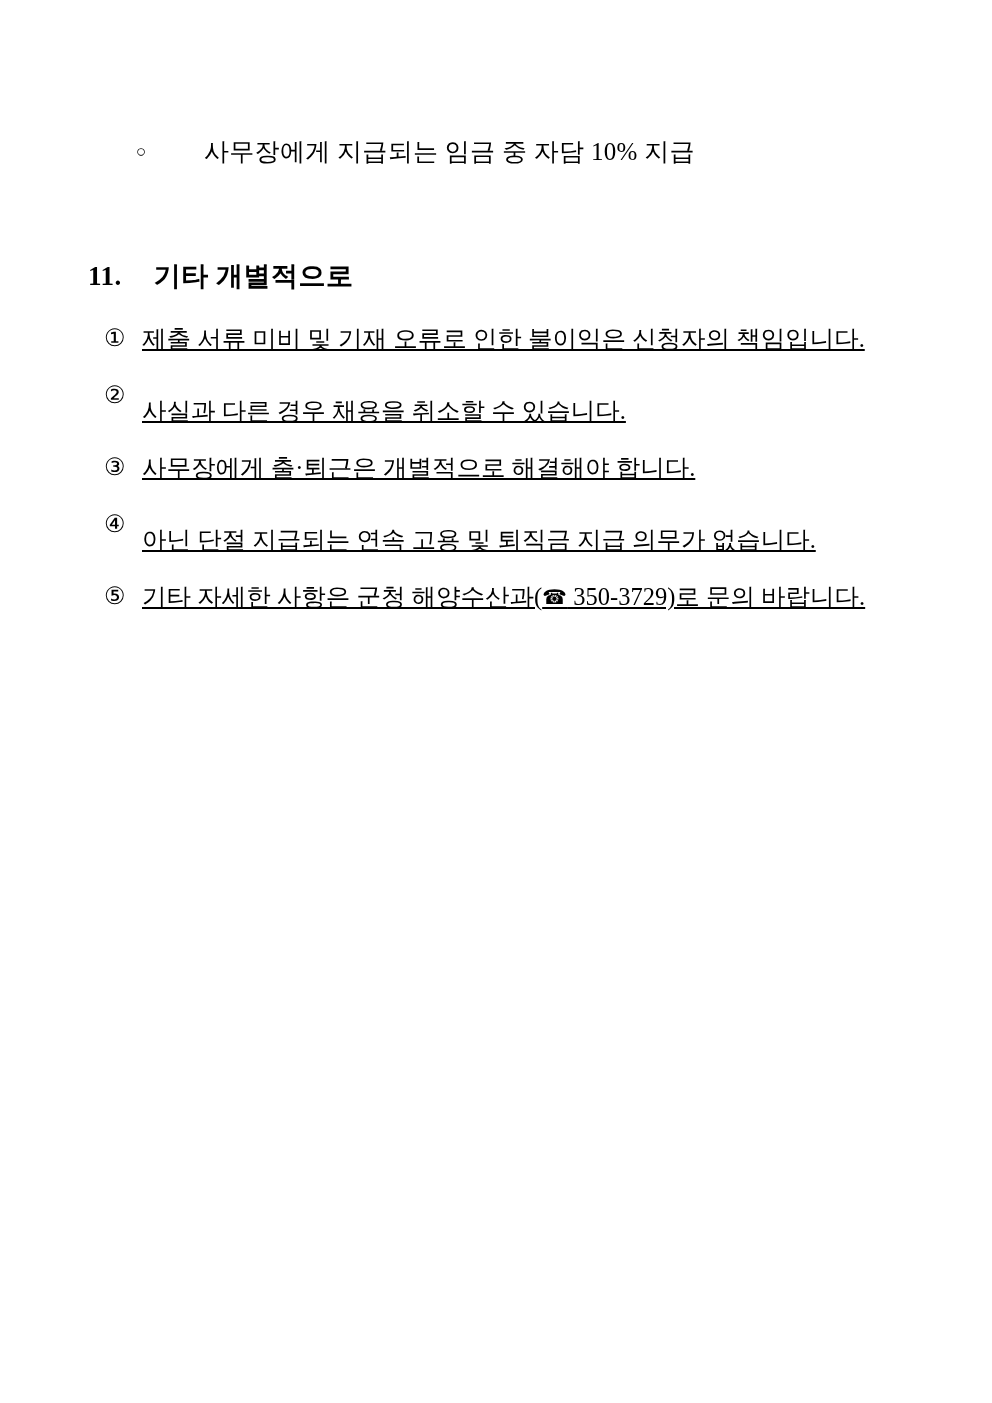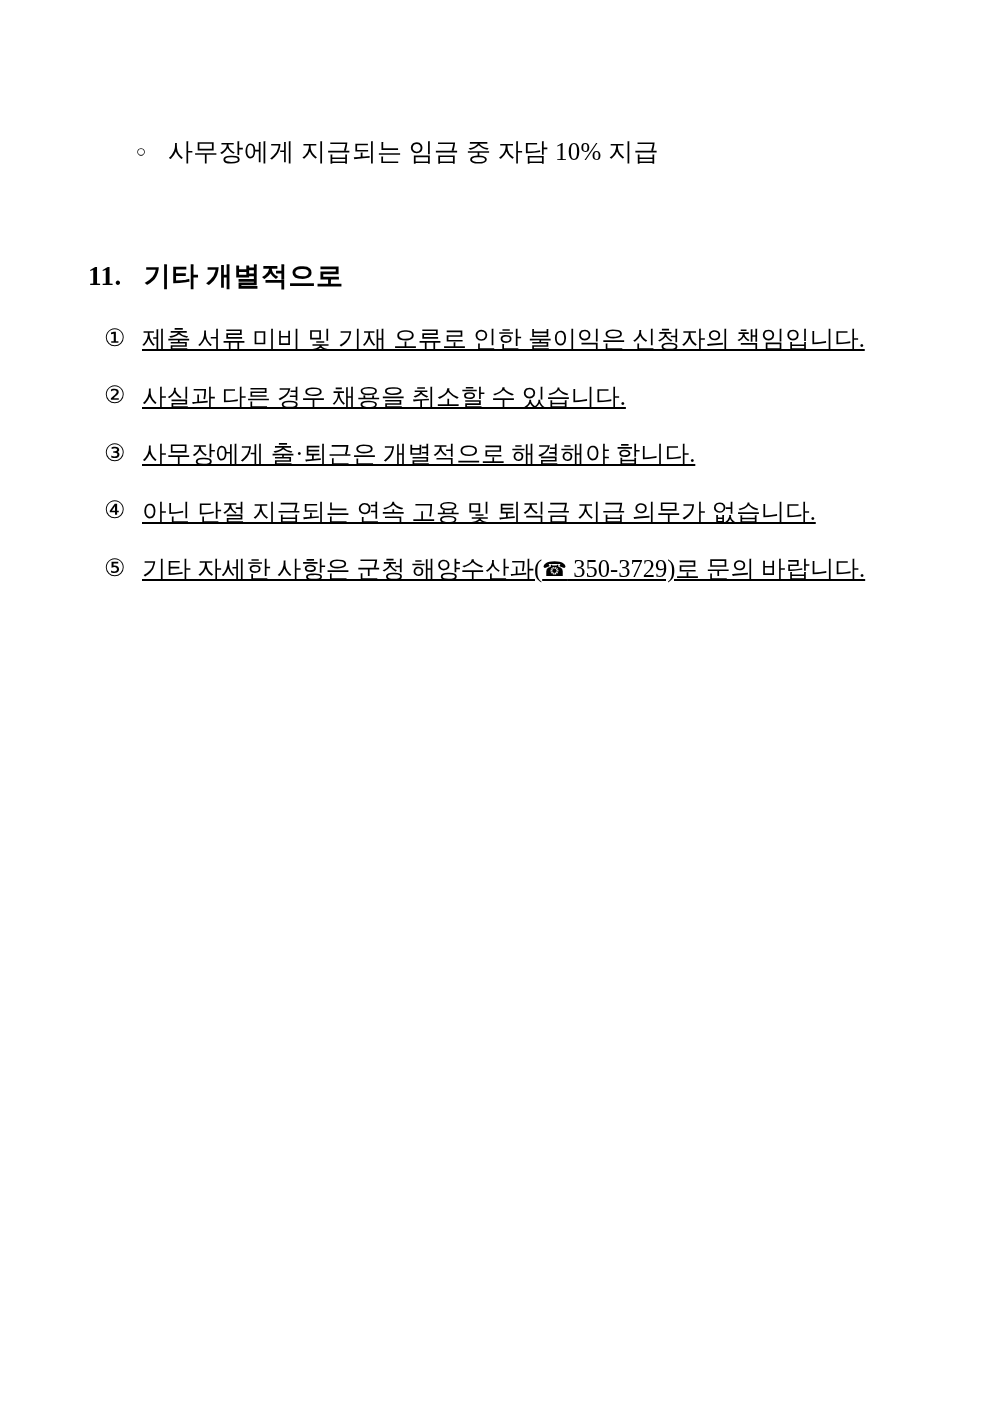--- a/index.html
+++ b/index.html
@@ -35,35 +35,36 @@
   }
   .bullet-marker {
     display: inline-block;
     width: 32px;
     font-size: 17px;
     vertical-align: middle;
   }
   .bullet-text {
     display: inline-block;
     vertical-align: middle;
+    margin-left: 36px;
   }
 
   
   .section-heading {
     position: absolute;
     left: 88px;
     top: 258px;
     font-size: 27px;
     font-weight: bold;
     letter-spacing: 0.5px;
     white-space: nowrap;
   }
   .section-num {
     display: inline-block;
-    margin-right: 22px;
+    margin-right: 32px;
   }
 
   
   .num-list {
     position: absolute;
     left: 104px;
     top: 320px;
     width: 830px;
   }
   .num-item {
@@ -81,21 +82,21 @@
   .num-body {
     flex: 1 1 auto;
     text-decoration: underline;
   }
   .num-body .l1,
   .num-body .l2 {
     display: block;
     white-space: nowrap;
   }
   .num-body .l2 {
-    margin-top: 1px;
+    margin-top: 15px;
   }
   .phone-glyph {
     font-family: "DejaVu Sans", sans-serif;
     font-size: 20px;
     vertical-align: 1px;
   }
 </style>
 </head>
 <body>
 

